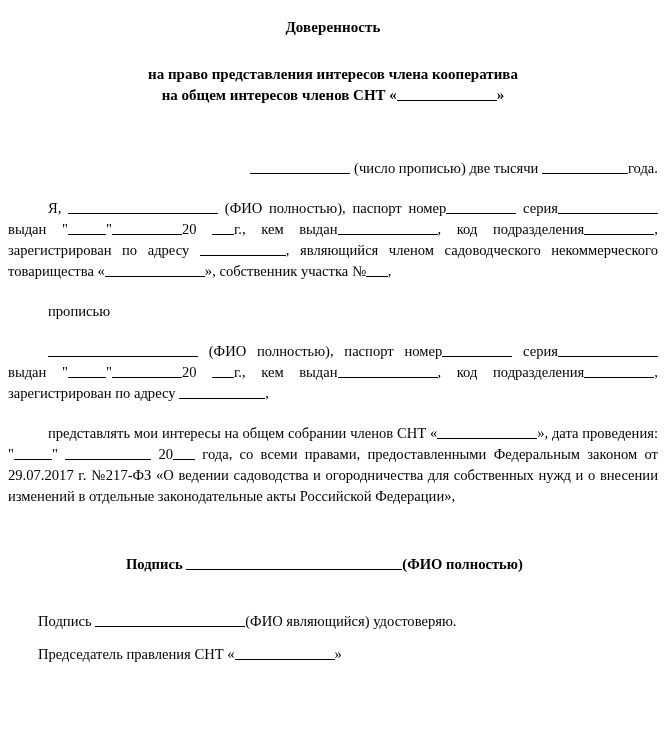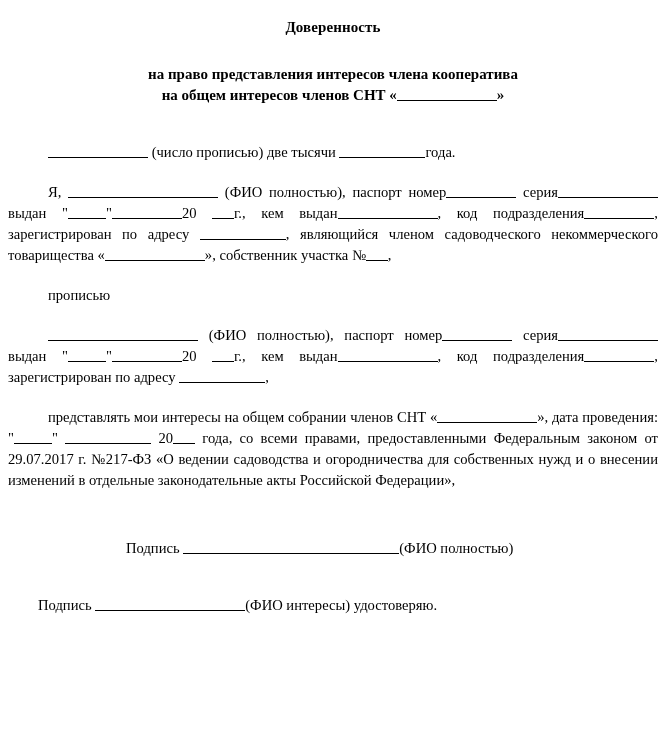--- a/index.html
+++ b/index.html
@@ -34,34 +34,34 @@
     text-align: center;
     margin: 6px 0 0 0;
     line-height: 18px;
     letter-spacing: 0.1px;
   }
   .doc-subtitle {
     font-weight: bold;
     font-size: 15px;
     text-align: center;
     line-height: 21px;
-    margin: 28px 0 0 0;
+    margin: 28px 0 16px 0;
   }
   .doc-subtitle .ln { font-weight: bold; }
 
   
   .para {
     font-size: 14.6px;
     line-height: 21px;
     text-align: justify;
     text-justify: inter-word;
     margin: 0;
     text-indent: 40px;
   }
-  .para.left { text-align: left; }
+  .para.left { text-align: right; }
 
   .spacer-sm { height: 12px; }
   .spacer-md { height: 19px; }
   .spacer-lg { height: 28px; }
   .spacer-xl { height: 36px; }
 
   
   .ln {
     display: inline-block;
     border-bottom: 1.3px solid #000;
@@ -73,21 +73,21 @@
   .ln-xs  { width: 38px; }
   .ln-s   { width: 52px; }
   .ln-m   { width: 70px; }
   .ln-ml  { width: 86px; }
   .ln-l   { width: 100px; }
   .ln-xxl { width: 150px; }
   .ln-sig { width: 216px; }
   .ln-sig2{ width: 150px; }
 
   .sig-line { font-size: 14.6px; line-height: 21px; margin: 0; }
-  .sig-line.indent1 { padding-left: 118px; }
+  .sig-line.indent1 { padding-left: 118px; font-weight: bold; }
   .sig-line.indent2 { padding-left: 30px; }
 </style>
 </head>
 <body>
 
 <div class="page">
 
   <div class="doc-title">Доверенность</div>
 
   <div class="doc-subtitle">
@@ -132,21 +132,24 @@
 
   <div class="spacer-lg"></div>
 
   <p class="sig-line indent1">
     <span>Подпись </span><span class="ln ln-sig"></span><span>(ФИО полностью)</span>
   </p>
 
   <div class="spacer-xl"></div>
 
   <p class="sig-line indent2">
-    <span>Подпись </span><span class="ln ln-sig2"></span><span>(ФИО интересы) удостоверяю.</span>
+    <span>Подпись </span><span class="ln ln-sig2"></span><span>(ФИО являющийся) удостоверяю.</span>
   </p>
 
   <div class="spacer-sm"></div>
 
+  <p class="sig-line indent2">
+    <span>Председатель правления СНТ «</span><span class="ln ln-l"></span><span>»</span>
+  </p>
 
   <div class="spacer-lg"></div>
 
 </div>
 
 </body></html>

